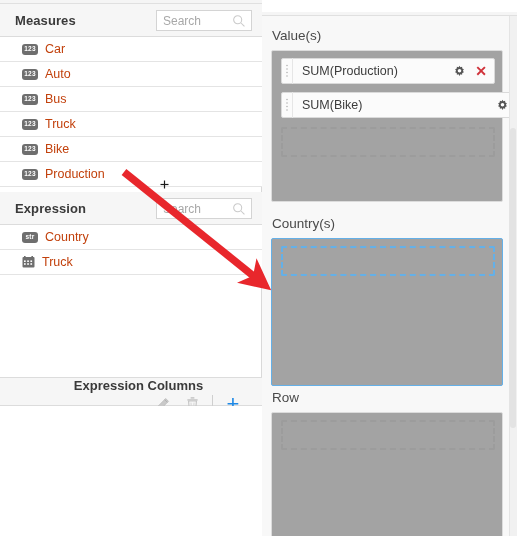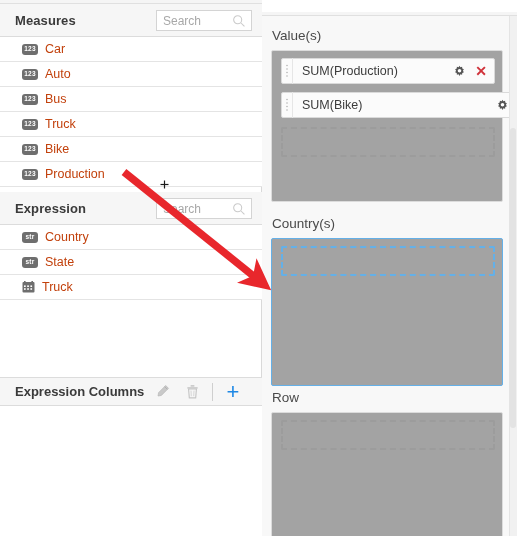--- a/index.html
+++ b/index.html
@@ -142,20 +142,21 @@
     left: 0;
     top: 377px;
     width: 262px;
     height: 29px;
     background: #f6f6f6;
     border-top: 1px solid #dcdcdc;
     border-bottom: 1px solid #dcdcdc;
     box-sizing: border-box;
     display: flex;
     align-items: center;
+    flex-direction: column;
   }
   .expr-title {
     font-size: 13px;
     font-weight: bold;
     color: #3a3a3a;
     margin-left: 15px;
   }
   .expr-tools {
     margin-left: auto;
     margin-right: 14px;
@@ -394,26 +395,20 @@
         </svg>
       </div>
     </div>
 
     <div class="field-list" style="top:225px;">
       <div class="field-row">
         <span class="field-badge">
           <span class="badge-type">str</span>
         </span>
         <span class="field-label">Country</span>
-      </div>
-      <div class="field-row">
-        <span class="field-badge">
-          <span class="badge-type">str</span>
-        </span>
-        <span class="field-label">State</span>
       </div>
       <div class="field-row">
         <span class="field-badge">
           <svg class="badge-cal" viewBox="0 0 13 12">
             <rect x="0.5" y="1" width="12" height="10.5" rx="1" fill="#6e6e6e"></rect>
             <rect x="2" y="0" width="1.6" height="2.4" fill="#6e6e6e"></rect>
             <rect x="9.4" y="0" width="1.6" height="2.4" fill="#6e6e6e"></rect>
             <rect x="2" y="4.4" width="1.7" height="1.6" fill="#ffffff"></rect>
             <rect x="5.2" y="4.4" width="1.7" height="1.6" fill="#ffffff"></rect>
             <rect x="8.4" y="4.4" width="1.7" height="1.6" fill="#ffffff"></rect>

